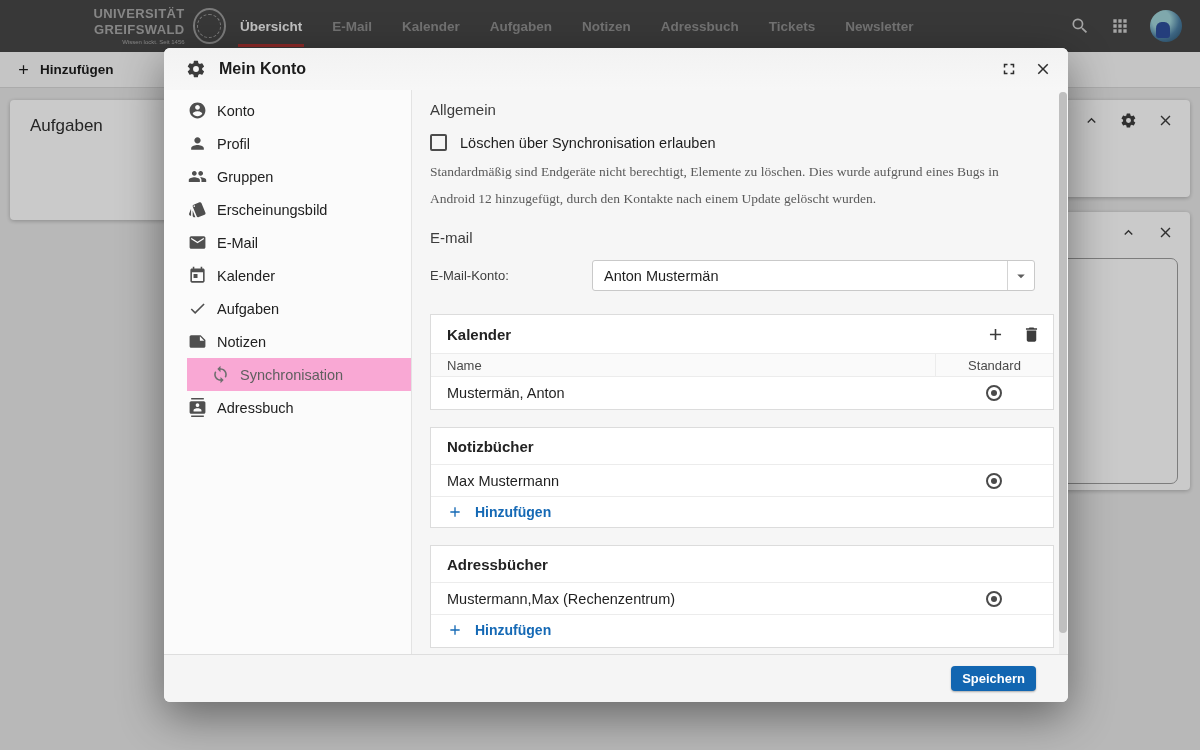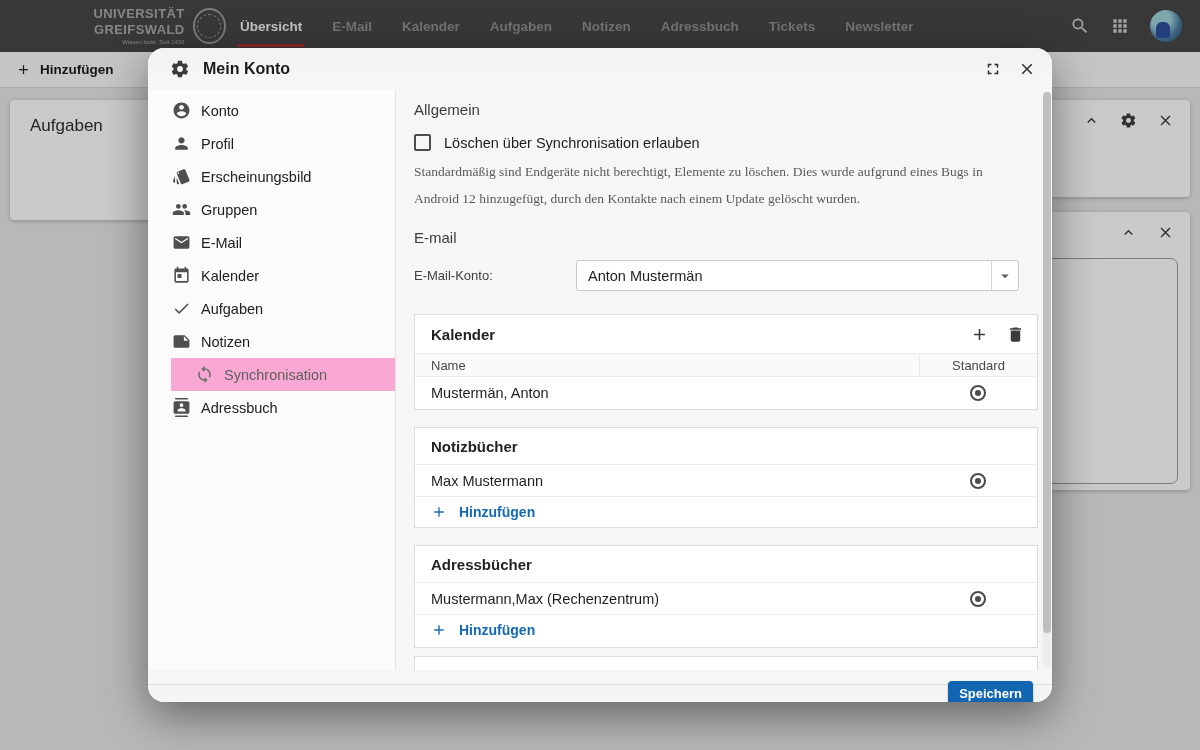--- a/index.html
+++ b/index.html
@@ -41,22 +41,22 @@
   .bg-card { position:absolute; background:#fdfdfd; border-radius:4px;
              box-shadow:0 1px 4px rgba(0,0,0,.25); }
   .bg-card-title { font-size:17px; font-weight:500; color:#2e2e2e; padding:16px 0 0 20px; }
   .panel-icons { position:absolute; top:12px; right:16px; display:flex; gap:20px; color:#3d3d3d; }
   .panel-icons svg { width:17px; height:17px; fill:currentColor; }
   .inner-box { position:absolute; left:20px; right:12px; top:46px; bottom:6px;
                border:1px solid #9d9d9d; border-radius:7px; }
 
   
   .overlay { position:absolute; inset:0; background:rgba(0,0,0,.20); z-index:20; }
-  .modal { position:absolute; left:148px; top:48px; width:904px; height:654px; background:#f6f6f6;
-           border-radius:16px; box-shadow:0 14px 45px rgba(0,0,0,.45); z-index:30; overflow:hidden; }
+  .modal { position:absolute; left:164px; top:48px; width:904px; height:654px; background:#f6f6f6;
+           border-radius:6px; box-shadow:0 14px 45px rgba(0,0,0,.45); z-index:30; overflow:hidden; }
   .modal-head { position:absolute; left:0; top:0; right:0; height:42px; display:flex; align-items:center;
                 background:linear-gradient(#f2f2f2,#f7f7f7); }
   .modal-head .gear { margin-left:22px; color:#3b3b3b; display:flex; }
   .modal-head .gear svg { width:20px; height:20px; fill:currentColor; }
   .modal-title { margin-left:13px; font-size:16px; font-weight:700; color:#1b1b1b; }
   .head-actions { margin-left:auto; display:flex; gap:16px; padding-right:16px; color:#2e2e2e; }
   .head-actions span { display:flex; cursor:pointer; }
   .head-actions svg { width:18px; height:18px; fill:currentColor; }
 
   .modal-side { position:absolute; left:0; top:42px; width:248px; bottom:32px; background:#fbfbfb;
@@ -109,23 +109,23 @@
   .row-name { flex:1; padding-left:16px; }
   .row-radio-cell { width:118px; display:flex; align-items:center; justify-content:center; }
   .radio { width:16px; height:16px; border:2px solid #4a4a4a; border-radius:50%; position:relative; cursor:pointer; }
   .radio::after { content:""; position:absolute; inset:3px; background:#4a4a4a; border-radius:50%; }
   .simple-head { height:37px; display:flex; align-items:center; padding-left:16px; border-bottom:1px solid #ececec; }
   .card-row.bordered { border-bottom:1px solid #ececec; height:32px; }
   .add-row { height:30px; display:flex; align-items:center; gap:12px; padding-left:16px;
              color:#1569b5; font-size:14px; font-weight:700; cursor:pointer; }
   .add-row svg { width:16px; height:16px; fill:#1569b5; }
 
-  .modal-foot { position:absolute; left:0; right:0; bottom:0; height:18px; background:#f5f5f5;
+  .modal-foot { position:absolute; left:0; right:0; bottom:0; height:48px; background:#f5f5f5;
                 border-top:1px solid #dedede; display:flex; align-items:center; justify-content:flex-end;
-                padding-right:19px; }
+                padding-right:32px; }
   .save-btn { background:#1266b1; color:#fff; font-family:"Liberation Sans",sans-serif; font-size:13px;
               font-weight:700; border:none; border-radius:4px; padding:5px 11px; cursor:pointer;
               box-shadow:0 1px 2px rgba(0,0,0,.3); }
 </style>
 </head>
 <body>
 
 <div class="screen">
 
   <header class="topbar">
@@ -239,32 +239,32 @@
         <span class="sicon">
             <svg viewBox="0 0 24 24">
               <path d="M12 12c2.21 0 4-1.79 4-4s-1.79-4-4-4-4 1.79-4 4 1.79 4 4 4zm0 2c-2.67 0-8 1.34-8 4v2h16v-2c0-2.66-5.33-4-8-4z"></path>
             </svg>
           </span>
         <span class="slabel">Profil</span>
       </div>
       <div class="side-item">
         <span class="sicon">
             <svg viewBox="0 0 24 24">
+              <path d="M16 11c1.66 0 2.99-1.34 2.99-3S17.66 5 16 5c-1.66 0-3 1.34-3 3s1.34 3 3 3zm-8 0c1.66 0 2.99-1.34 2.99-3S9.66 5 8 5C6.34 5 5 6.34 5 8s1.34 3 3 3zm0 2c-2.33 0-7 1.17-7 3.5V19h14v-2.5c0-2.33-4.67-3.5-7-3.5zm8 0c-.29 0-.62.02-.97.05 1.16.84 1.97 1.97 1.97 3.45V19h6v-2.5c0-2.33-4.67-3.5-7-3.5z"></path>
+            </svg>
+          </span>
+        <span class="slabel">Gruppen</span>
+      </div>
+      <div class="side-item">
+        <span class="sicon">
+            <svg viewBox="0 0 24 24">
               <path d="M2.53 19.65l1.34.56v-9.03l-2.43 5.86c-.41 1.02.08 2.19 1.09 2.61zm19.5-3.7L17.07 3.98a2.013 2.013 0 0 0-1.81-1.23c-.26 0-.53.04-.79.15L7.1 5.95a1.999 1.999 0 0 0-1.08 2.6l4.96 11.97a1.998 1.998 0 0 0 2.6 1.08l7.36-3.05a1.994 1.994 0 0 0 1.09-2.6zM7.88 8.75a1 1 0 0 1-1-1c0-.55.45-1 1-1s1 .45 1 1-.45 1-1 1zm-2 11c0 1.1.9 2 2 2h1.45l-3.45-8.34v6.34z"></path>
             </svg>
           </span>
         <span class="slabel">Erscheinungsbild</span>
-      </div>
-      <div class="side-item">
-        <span class="sicon">
-            <svg viewBox="0 0 24 24">
-              <path d="M16 11c1.66 0 2.99-1.34 2.99-3S17.66 5 16 5c-1.66 0-3 1.34-3 3s1.34 3 3 3zm-8 0c1.66 0 2.99-1.34 2.99-3S9.66 5 8 5C6.34 5 5 6.34 5 8s1.34 3 3 3zm0 2c-2.33 0-7 1.17-7 3.5V19h14v-2.5c0-2.33-4.67-3.5-7-3.5zm8 0c-.29 0-.62.02-.97.05 1.16.84 1.97 1.97 1.97 3.45V19h6v-2.5c0-2.33-4.67-3.5-7-3.5z"></path>
-            </svg>
-          </span>
-        <span class="slabel">Gruppen</span>
       </div>
       <div class="side-item">
         <span class="sicon">
             <svg viewBox="0 0 24 24">
               <path d="M20 4H4c-1.1 0-1.99.9-1.99 2L2 18c0 1.1.9 2 2 2h16c1.1 0 2-.9 2-2V6c0-1.1-.9-2-2-2zm0 4l-8 5-8-5V6l8 5 8-5v2z"></path>
             </svg>
           </span>
         <span class="slabel">E-Mail</span>
       </div>
       <div class="side-item">

